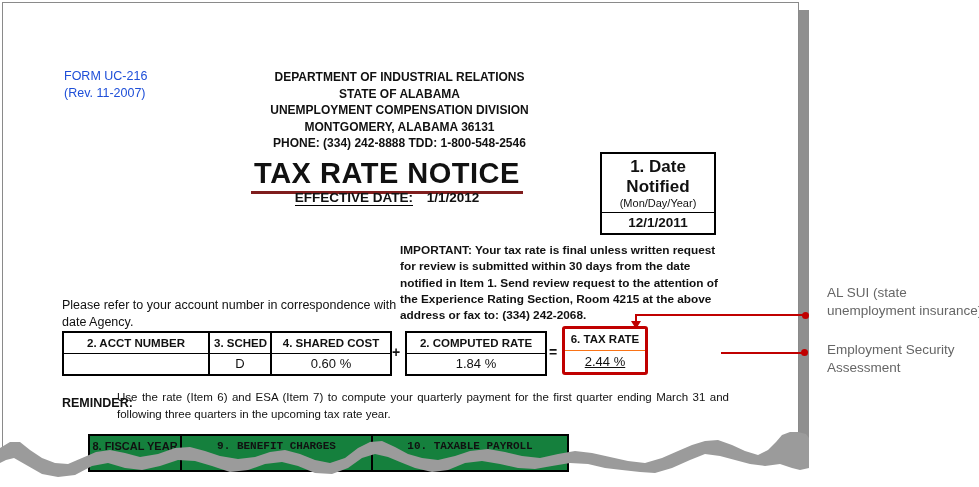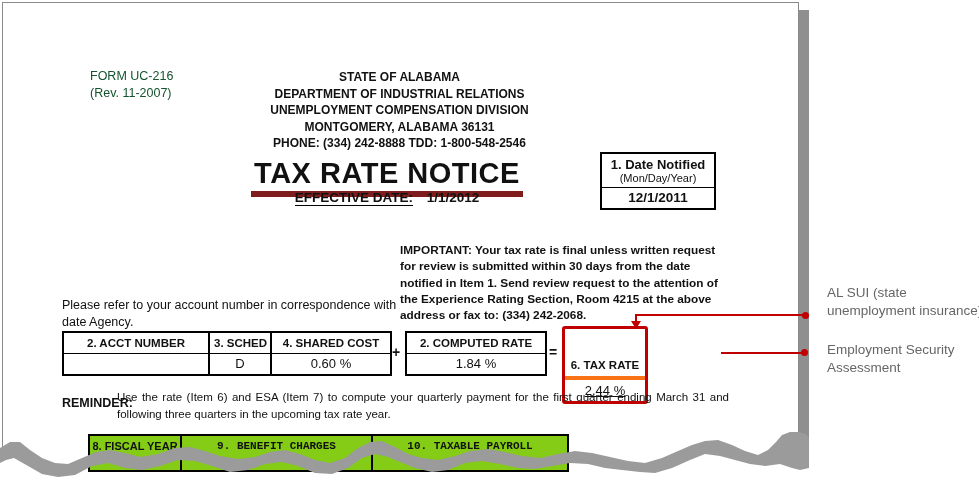--- a/index.html
+++ b/index.html
@@ -11,53 +11,53 @@
     position:relative; width:979px; height:487px; overflow:hidden;
     font-family:"Liberation Sans", sans-serif; color:var(--ink); background:#fff;
   }
   .abs{position:absolute;}
   .page{
     left:2px; top:2px; width:795px; height:452px; background:#fff;
     border-top:1px solid #8a8a8a; border-left:1px solid #8a8a8a; border-right:1px solid #8a8a8a;
   }
   .shadow-right{ left:799px; top:10px; width:10px; height:458px; background:var(--shadow-gray); }
 
-  .form-id{ left:64px; top:68px; font-size:12.5px; line-height:17px; color:#14532d;margin-left:26px; }
+  .form-id{ left:64px; top:68px; font-size:12.5px; line-height:17px; color:#1d4ed8; }
   .agency{ left:2px; top:69px; width:795px; text-align:center; font-weight:bold; font-size:12px; line-height:16.5px; }
   .title-wrap{ left:2px; top:157px; width:770px; text-align:center; }
-  .title-text{ display:inline-block; font-weight:bold; font-size:29px; letter-spacing:.5px; border-bottom:6px solid #7f1d1d; padding:0 3px 1px; }
+  .title-text{ display:inline-block; font-weight:bold; font-size:29px; letter-spacing:.5px; border-bottom:3px solid #7f1d1d; padding:0 3px 1px; }
   .effective{ left:2px; top:190px; width:770px; text-align:center; font-size:13.5px; font-weight:bold; }
   .eff-label{ border-bottom:1.5px solid #000; padding-bottom:0px; margin-right:10px; }
 
   .date-box{ left:600px; top:152px; width:112px; background:#fff; border:2px solid #000; text-align:center; }
-  .db-l1{ font-weight:bold; font-size:13px; padding-top:3px; }
+  .db-l1{ font-weight:bold; font-size:17px; padding-top:3px; }
   .db-l2{ font-size:11px; padding-bottom:3px; }
   .db-val{ border-top:1px solid #000; font-weight:bold; font-size:13.5px; padding:2px 0 3px; }
 
   .important{ left:400px; top:242px; width:334px; font-size:11.8px; font-weight:bold; line-height:16.3px; }
   .acct-note{ left:62px; top:297px; width:336px; font-size:12.5px; line-height:17px; }
 
   .tbl{ background:#fff; border:2px solid #000; display:flex; }
   .cell{ display:flex; flex-direction:column; }
   .cell + .cell{ border-left:2px solid #000; }
   .cell-h{ height:20px; line-height:20px; border-bottom:1px solid #000; font-weight:bold; font-size:11.5px; text-align:center; white-space:nowrap; padding:0 4px; }
   .cell-v{ height:20px; line-height:20px; font-size:13px; text-align:center; }
   .box1{ left:62px; top:331px; width:326px; }
   .box2{ left:405px; top:331px; width:138px; }
   .op{ font-weight:bold; font-size:14px; }
   .red-cell{ background:#fff; border:3px solid var(--callout-red); border-radius:3px; }
-  .red-cell .cell-h{ border-bottom:4px solid #f97316; height:21px; line-height:21px;margin-top:26px; }
+  .red-cell .cell-h{ border-bottom:1px solid #f97316; height:21px; line-height:21px; }
   .red-cell .cell-v{ height:21px; line-height:21px;text-decoration:underline; }
   .redbox1{ left:562px; top:326px; width:80px; }
   .redbox2{ left:651px; top:326px; width:62px; }
 
   .reminder-label{ left:62px; top:396px; font-size:12.5px; font-weight:bold; }
   .reminder-text{ left:117px; top:389px; width:612px; font-size:11.5px; line-height:17px; text-align:justify; }
 
-  .btm-tbl{ left:88px; top:434px; width:477px; height:34px; background:#84cc16; border:2px solid #000; display:flex; z-index:2; }
+  .btm-tbl{ left:88px; top:434px; width:477px; height:34px; background:#15803d; border:2px solid #000; display:flex; z-index:2; }
   .btm-cell{ font-weight:bold; font-size:11px; text-align:center; padding-top:4px; white-space:nowrap; overflow:hidden; }
   .btm-cell + .btm-cell{ border-left:2px solid #000;font-family:Liberation Mono, monospace; }
   .btm-c1{ width:90px; } .btm-c2{ width:189px; } .btm-c3{ width:194px; }
 
   .conn{ background:var(--callout-red); z-index:6; }
   .conn1-h{ left:637px; top:314px; width:169px; height:2px; }
   .conn1-v{ left:635px; top:314px; width:2px; height:8px; }
   .arrow-down{ left:631px; top:321px; width:0; height:0; border-left:5px solid transparent; border-right:5px solid transparent; border-top:8px solid var(--callout-red); z-index:6; }
   .conn2-h{ left:721px; top:352px; width:84px; height:2px; }
   .dot{ width:7px; height:7px; border-radius:50%; background:var(--callout-red); z-index:6; }
@@ -77,22 +77,22 @@
 
   <div class="abs page"></div>
   <div class="abs shadow-right"></div>
 
   <div class="abs form-id">
     <div>FORM UC-216</div>
     <div>(Rev. 11-2007)</div>
   </div>
 
   <div class="abs agency">
+    <div>DEPARTMENT OF INDUSTRIAL RELATIONS</div>
     <div>STATE OF ALABAMA</div>
-    <div>DEPARTMENT OF INDUSTRIAL RELATIONS</div>
     <div>UNEMPLOYMENT COMPENSATION DIVISION</div>
     <div>MONTGOMERY, ALABAMA 36131</div>
     <div>PHONE: (334) 242-8888 TDD: 1-800-548-2546</div>
   </div>
 
   <div class="abs title-wrap">
     <span class="title-text">TAX RATE NOTICE</span>
   </div>
   <div class="abs effective">
     <span class="eff-label">EFFECTIVE DATE:</span>

